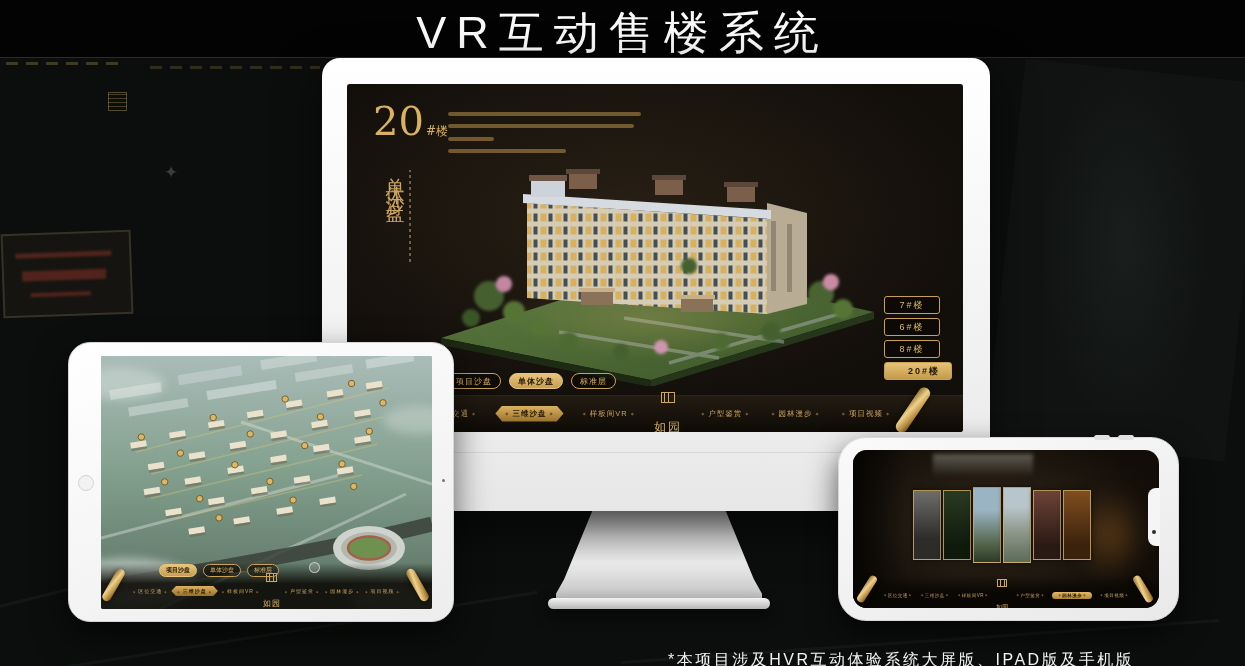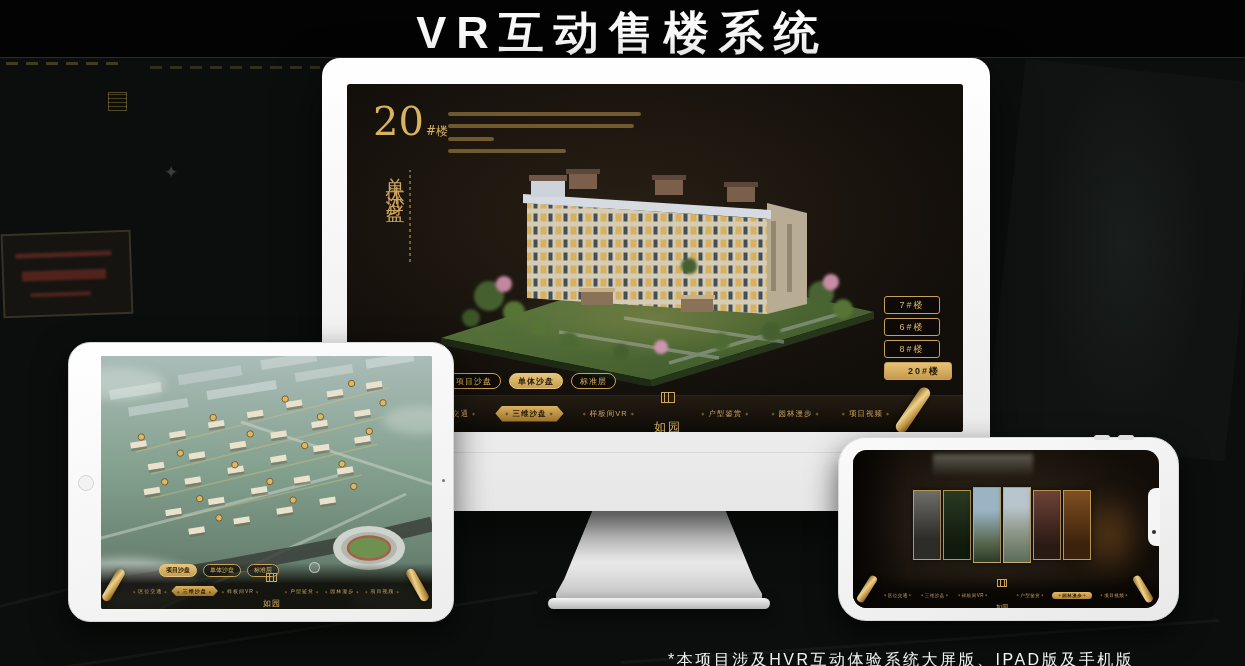--- a/index.html
+++ b/index.html
@@ -15,21 +15,21 @@
   .bg-star{position:absolute;left:164px;top:162px;color:rgba(215,230,215,.22);font-size:17px;}
   .bg-plaque{position:absolute;left:2px;top:232px;width:126px;height:80px;border:2px solid rgba(115,105,80,.35);
     background:rgba(26,23,18,.72);transform:rotate(-2deg);}
   .bg-plaque i{position:absolute;display:block;filter:blur(1px);background:rgba(175,60,48,.38);}
   .bg-road{position:absolute;height:3px;background:rgba(170,190,175,.06);}
   .bg-pane{position:absolute;background:rgba(255,255,255,.025);}
   .bg-river{position:absolute;left:980px;top:70px;width:240px;height:390px;
     background:radial-gradient(120px 260px at 60% 45%,rgba(185,205,200,.06),transparent 70%);}
   
   .page-title{position:absolute;left:0;right:0;top:3px;text-align:center;color:#fafafa;
-    font-size:45px;font-weight:bold;letter-spacing:10px;}
+    font-size:45px;font-weight:normal;letter-spacing:10px;}
   .footnote{position:absolute;left:668px;top:650px;color:#f2f2f2;font-size:16px;letter-spacing:2.5px;}
   
   .monitor{position:absolute;left:322px;top:58px;width:668px;height:453px;border-radius:18px;
     background:linear-gradient(180deg,#ffffff,#f2f2f2 60%,#e7e7e7);box-shadow:0 18px 45px rgba(0,0,0,.55);}
   .chin-line{position:absolute;left:4px;right:4px;top:394px;height:1px;background:rgba(0,0,0,.08);}
   .m-screen{position:absolute;left:25px;top:26px;width:616px;height:348px;background:#18130e;border-radius:3px;overflow:hidden;}
   .m-screen .shade{position:absolute;inset:0;background:radial-gradient(480px 260px at 45% 38%,rgba(90,70,40,.25),rgba(0,0,0,.25) 75%);}
   .stand{position:absolute;left:556px;top:509px;width:206px;height:92px;
     clip-path:polygon(18% 0,82% 0,96% 76%,100% 92%,100% 100%,0 100%,0 92%,4% 76%);
     background:linear-gradient(180deg,#9c9c9c,#d8d8d8 28%,#f0f0f0 58%,#c7c7c7 92%);}

